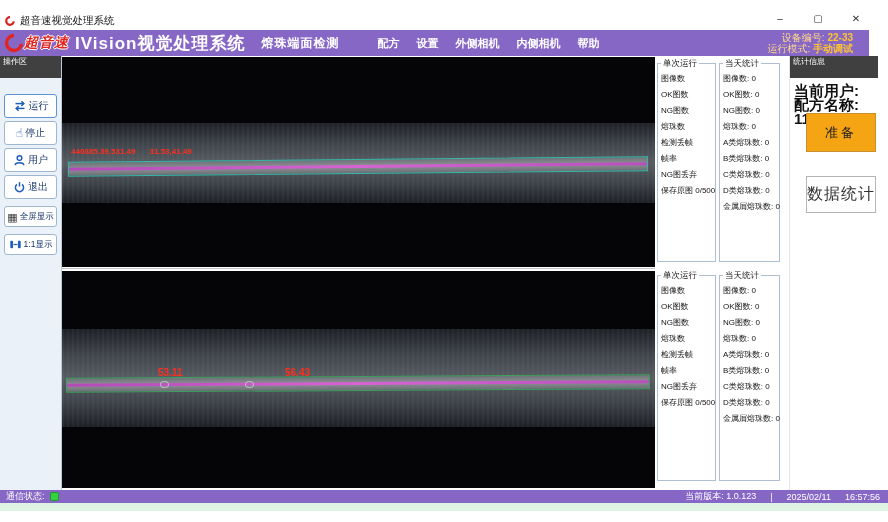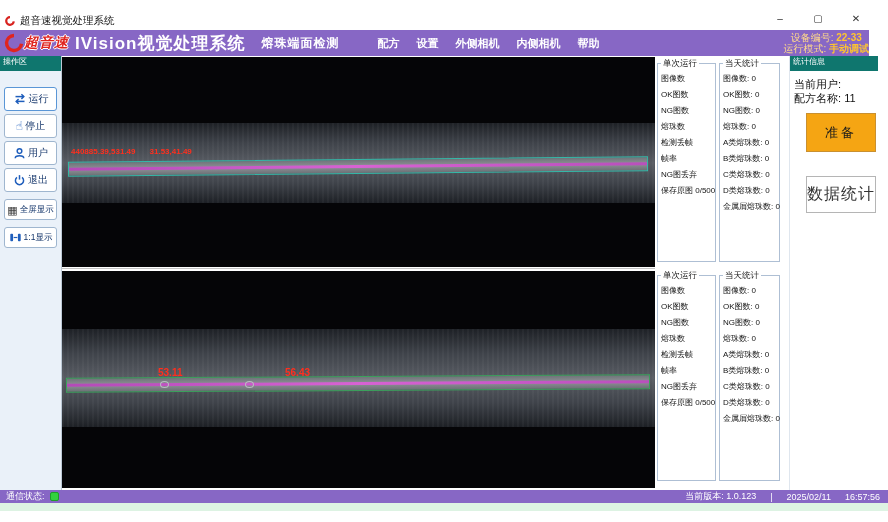--- a/index.html
+++ b/index.html
@@ -17,28 +17,28 @@
   
   .header{position:absolute;left:0;top:30px;width:869px;height:26px;background:#8767c5;
           display:flex;align-items:center;color:#fff;}
   .logo{display:flex;align-items:center;margin-left:4px;}
   .logo-text{color:#e0241f;font-weight:bold;font-style:italic;font-size:14px;letter-spacing:1px;
              text-shadow:1px 0 0 #fff,-1px 0 0 #fff,0 1px 0 #fff,0 -1px 0 #fff;}
   .app-title{font-size:17px;font-weight:bold;letter-spacing:1px;margin-left:6px;}
   .subtitle{font-size:12px;font-weight:bold;margin-left:16px;letter-spacing:1px;}
   .menu{display:flex;gap:17px;font-size:11px;font-weight:bold;margin-left:38px;}
   .menu-item{cursor:default;}
-  .device-info{margin-left:auto;font-size:10px;line-height:11.5px;text-align:center;}
+  .device-info{margin-left:auto;margin-right:16px;font-size:10px;line-height:11.5px;text-align:right;}
   .device-info .lbl{color:#ffd98a;}
   .device-info .val{color:#ffc62e;font-weight:bold;}
 
   
   .sidebar{position:absolute;left:0;top:56px;width:61px;height:434px;background:#eaf1f9;
            border-right:1px solid #bcc9d6;}
-  .panel-head{height:15px;background:#0f766e;color:#fff;font-size:8px;line-height:11px;padding-left:3px;}
+  .panel-head{height:22px;background:#404040;color:#fff;font-size:8px;line-height:11px;padding-left:3px;}
   .side-btn{display:flex;align-items:center;justify-content:center;gap:2px;width:53px;height:24px;
             background:#fff;border:1px solid #9fb6cf;border-radius:3px;margin:3px auto 0;
             font-size:10px;color:#15366b;cursor:default;box-sizing:border-box;}
   .side-btn.first{margin-top:16px;border-color:#5a96d6;}
   .side-btn.small{height:21px;font-size:8.5px;}
   .side-btn .ic{display:flex;align-items:center;}
   .txt-ic{font-size:12px;line-height:12px;color:#1f5ebc;}
   .txt-ic.grey{color:#3c3c3c;font-size:11px;}
   .gap-before{margin-top:7px;}
 
@@ -71,21 +71,21 @@
   .gb-ds-top{left:719px;top:63px;width:61px;height:199px;}
   .gb-sr-bot{left:657px;top:275px;width:59px;height:206px;}
   .gb-ds-bot{left:719px;top:275px;width:61px;height:206px;}
   .gb-title{position:absolute;top:-6px;left:3px;background:#fff;padding:0 2px;font-size:8.5px;color:#1b1b1b;}
   .gb-rows{padding-top:7px;}
   .stat-row{height:16px;line-height:16px;padding-left:3px;font-size:8px;color:#141414;white-space:nowrap;}
 
   
   .info-panel{position:absolute;left:781px;top:56px;width:88px;height:434px;background:#fff;
               border-left:1px solid #dfe6ee;margin-left:8px;}
-  .info-rows{padding:6px 0 0 4px;font-size:11px;font-weight:normal;color:#111;line-height:14px;}
+  .info-rows{padding:6px 0 0 4px;font-size:15px;font-weight:bold;color:#111;line-height:14px;}
   .btn{position:absolute;display:flex;align-items:center;justify-content:center;cursor:default;
        box-sizing:border-box;}
   .btn-ready{left:16px;top:57px;width:70px;height:39px;background:#f5a513;border:1px solid #c99030;
              font-size:13px;color:#1b1b1b;letter-spacing:3px;}
   .btn-stats{left:16px;top:120px;width:70px;height:37px;background:#fff;border:1px solid #b5b5b5;
              font-size:16px;color:#333;letter-spacing:1px;}
 
   
   .statusbar{position:absolute;left:0;top:490px;width:888px;height:13px;background:#8767c5;
              display:flex;align-items:center;color:#fff;font-size:9px;}

